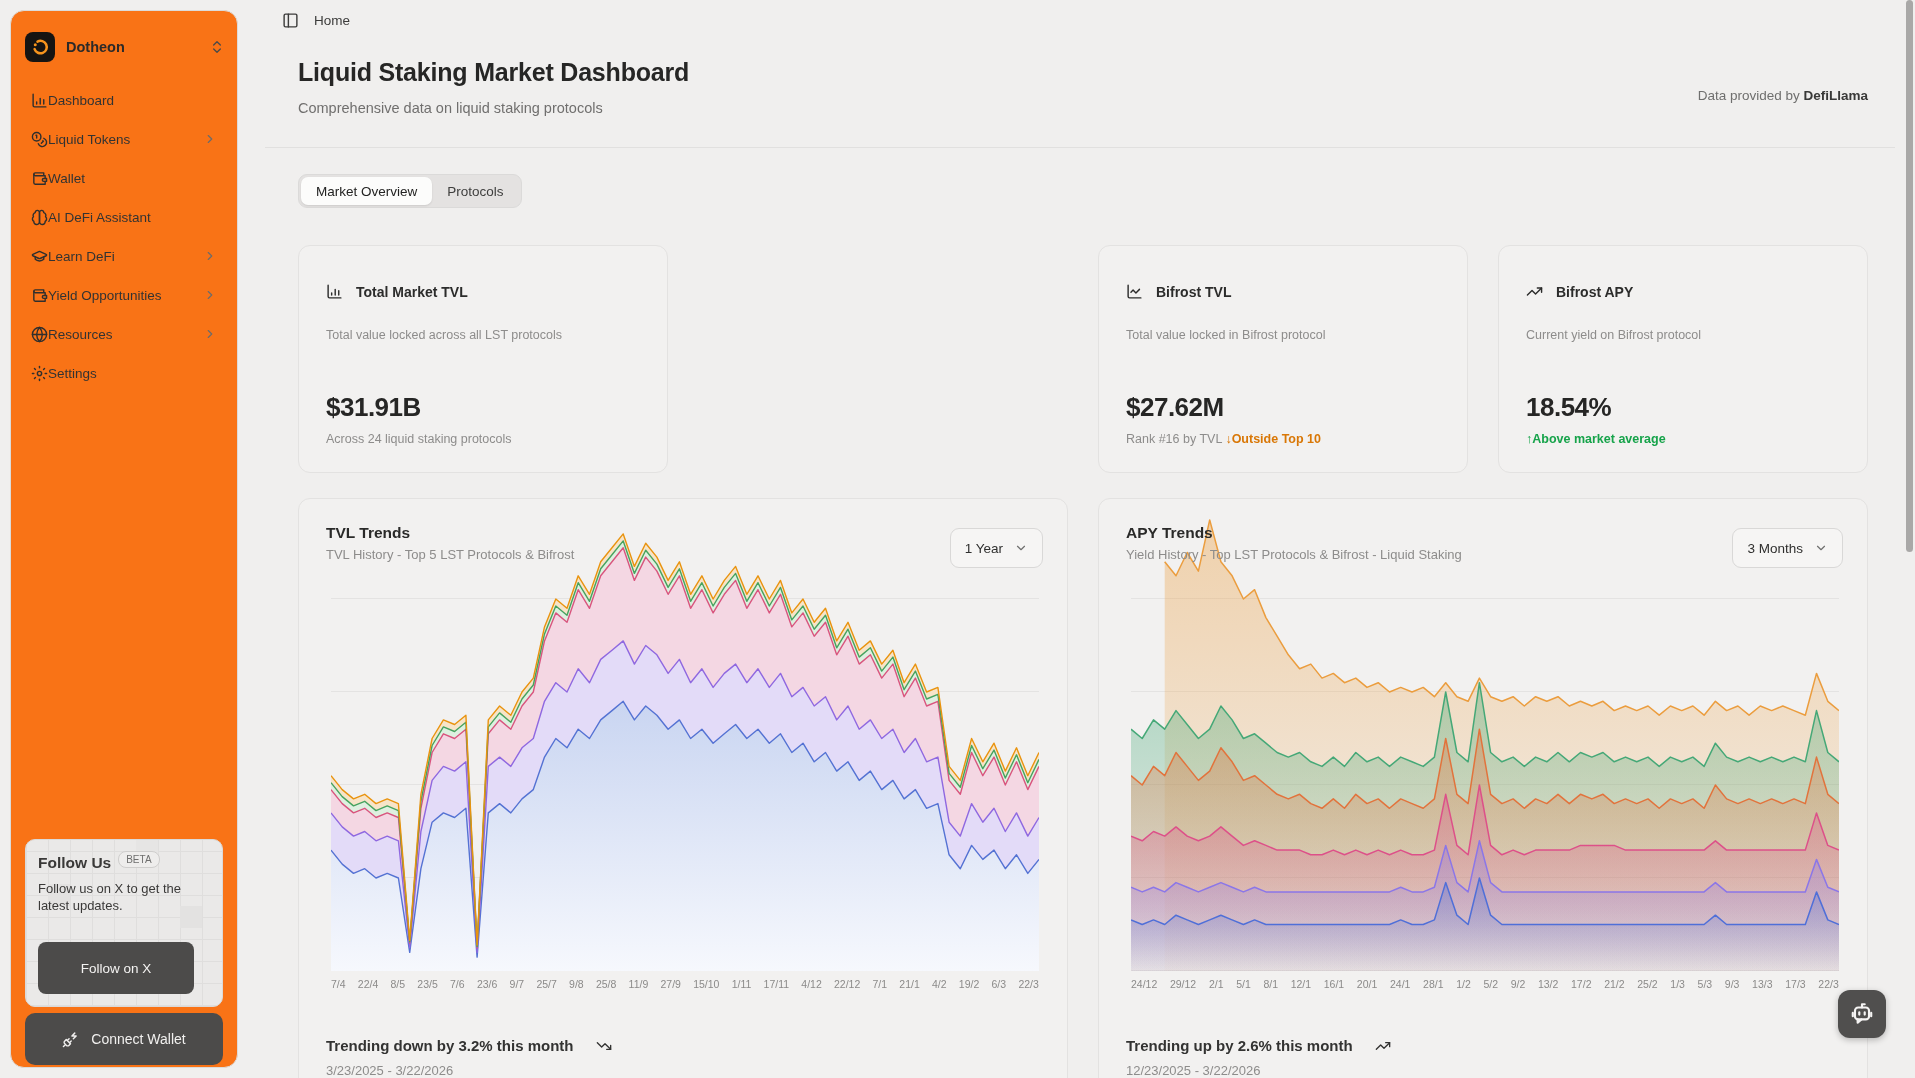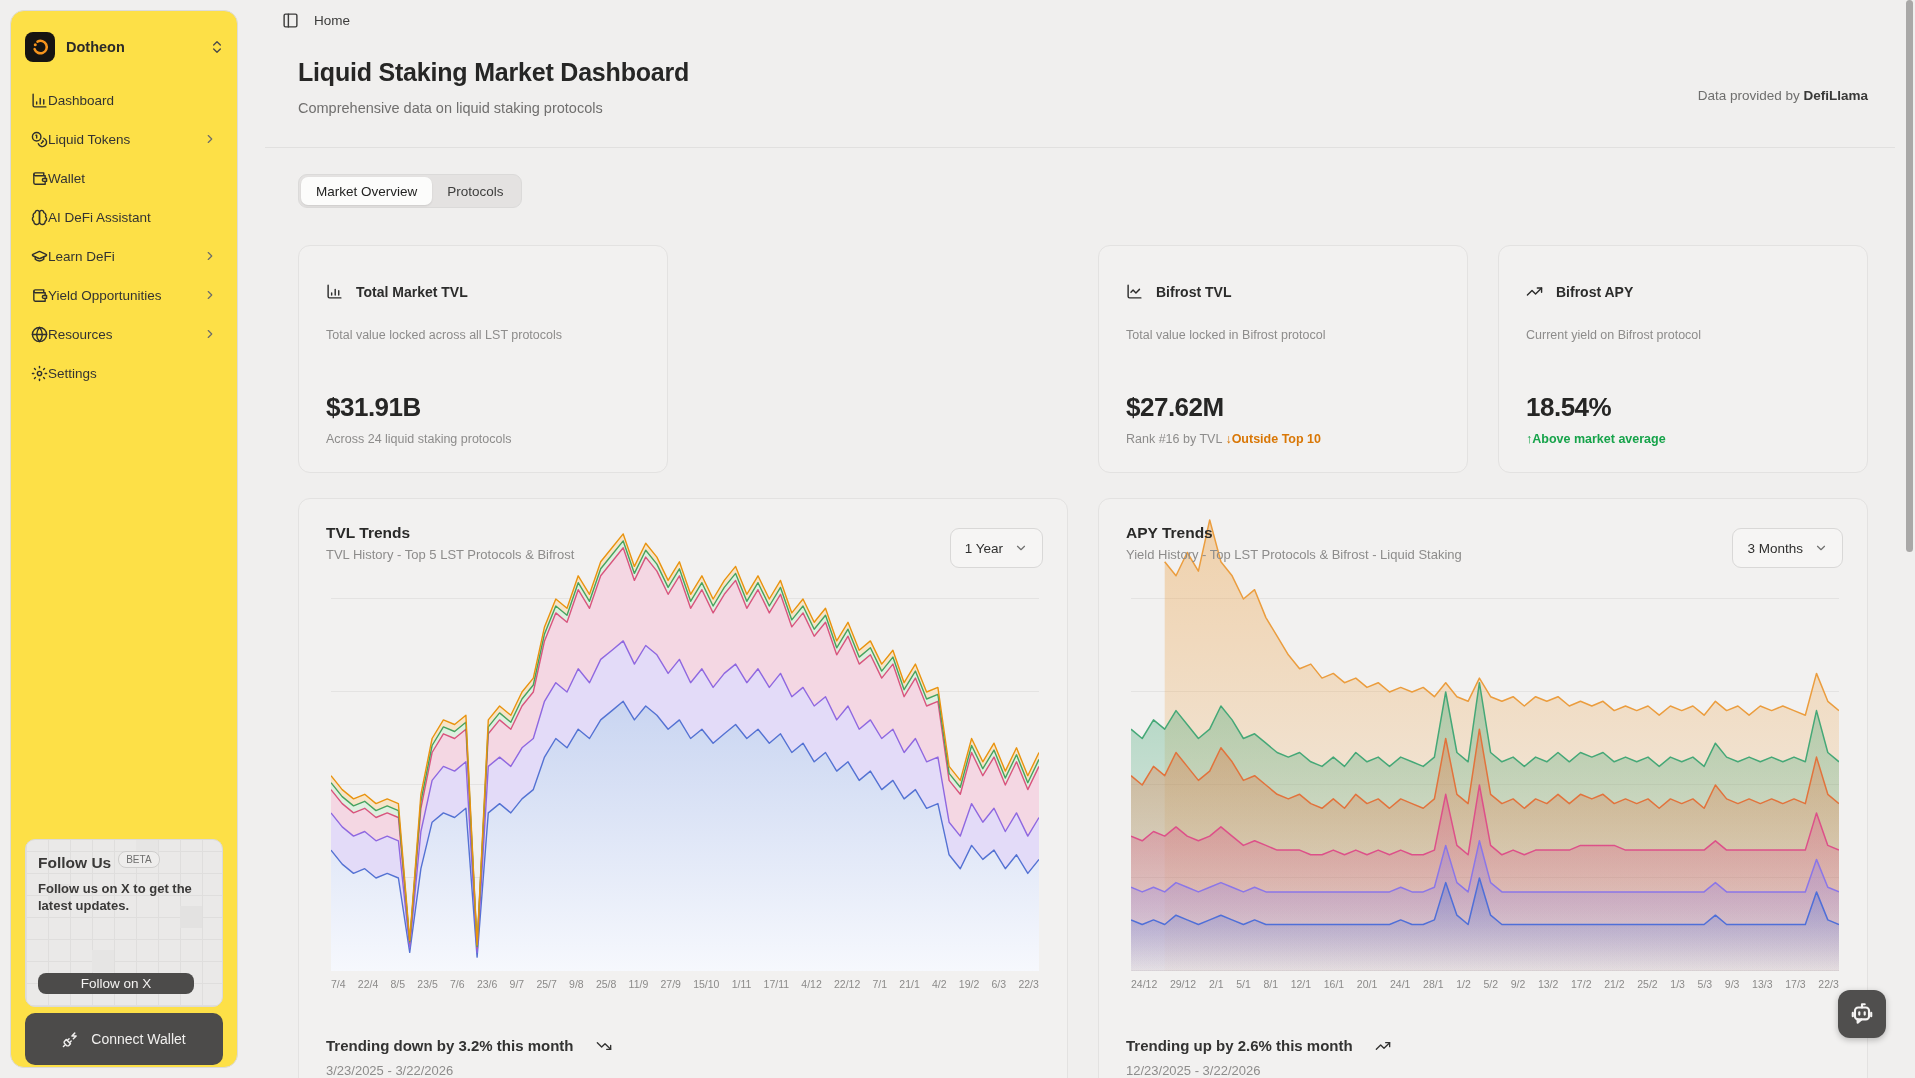--- a/index.html
+++ b/index.html
@@ -1,21 +1,21 @@
 <!DOCTYPE html>
 <html><head>
 <meta charset="utf-8">
 <style>
   html,body{margin:0;padding:0;background:#e5e4e3;}
   #app{position:relative;width:1915px;height:1078px;background:#f0efee;overflow:hidden;
        font-family:"Liberation Sans",sans-serif;color:#2e2e2d;}
   .ico svg{width:100%;height:100%;display:block;}
 
   
-  .sidebar{position:absolute;left:10px;top:10px;width:228px;height:1058px;background:#fde047;
+  .sidebar{position:absolute;left:10px;top:10px;width:228px;height:1058px;background:#f97316;
            border:1px solid #dcdbda;border-radius:14px;box-sizing:border-box;}
   .brand{position:absolute;left:14px;top:16px;right:12px;height:40px;display:flex;align-items:center;gap:11px;}
   .logo{width:30px;height:30px;border-radius:8px;background:#161412;display:flex;align-items:center;justify-content:center;flex:0 0 auto;}
   .logo svg{width:20px;height:20px;}
   .brand-name{font-size:14.5px;font-weight:700;color:#2b2a29;}
   .brand .chev{margin-left:auto;width:16px;height:16px;color:#4a4a49;}
   .nav{position:absolute;left:10px;top:72px;right:10px;}
   .nav-item{height:34px;display:flex;align-items:center;gap:0;padding:0 10px;margin-bottom:5px;
             border-radius:8px;font-size:13.5px;color:#333332;cursor:pointer;}
   .nav-item .ic{width:17px;height:17px;color:#2f2f2e;flex:0 0 auto;}
@@ -28,22 +28,22 @@
         linear-gradient(#e6e5e4,#e6e5e4) 110px 0/22px 22px no-repeat,
         linear-gradient(#e3e2e1,#e3e2e1) 154px 66px/22px 22px no-repeat,
         linear-gradient(#e6e5e4,#e6e5e4) 66px 110px/22px 22px no-repeat,
         repeating-linear-gradient(0deg,#dfdedd 0 1px,transparent 1px 22px),
         repeating-linear-gradient(90deg,#dfdedd 0 1px,transparent 1px 22px),
         #eae9e8;}
   .follow-head{display:flex;align-items:flex-end;}
   .follow-title{font-size:15.5px;font-weight:700;color:#3a3938;}
   .beta{font-size:10px;padding:2px 7px;border:1px solid #cfcecd;border-radius:8px;background:#eeedec;
         color:#6e6e6d;margin-left:7px;position:relative;top:-4px;}
-  .follow-body{font-size:13px;font-weight:700;color:#3a3938;line-height:1.3;margin-top:9px;width:168px;}
-  .follow-btn{position:absolute;left:12px;right:28px;bottom:12px;height:21px;background:#4c4b4a;color:#f4f3f2;
+  .follow-body{font-size:13px;font-weight:400;color:#3a3938;line-height:1.3;margin-top:9px;width:168px;}
+  .follow-btn{position:absolute;left:12px;right:28px;bottom:12px;height:52px;background:#4c4b4a;color:#f4f3f2;
               border:none;border-radius:8px;font-size:13.5px;font-family:inherit;cursor:pointer;}
   .connect-btn{position:absolute;left:14px;right:14px;top:1002px;height:52px;background:#4c4b4a;color:#f1f0ef;
                border:none;border-radius:10px;display:flex;align-items:center;justify-content:center;gap:12px;
                font-size:14px;font-family:inherit;cursor:pointer;}
   .connect-btn .ic{width:17px;height:17px;color:#f1f0ef;}
 
   
   .breadcrumb{position:absolute;left:282px;top:10px;height:20px;display:flex;align-items:center;gap:15px;
               font-size:13.5px;color:#3c3c3b;}
   .breadcrumb .ic{width:17px;height:17px;color:#3c3c3b;cursor:pointer;}

